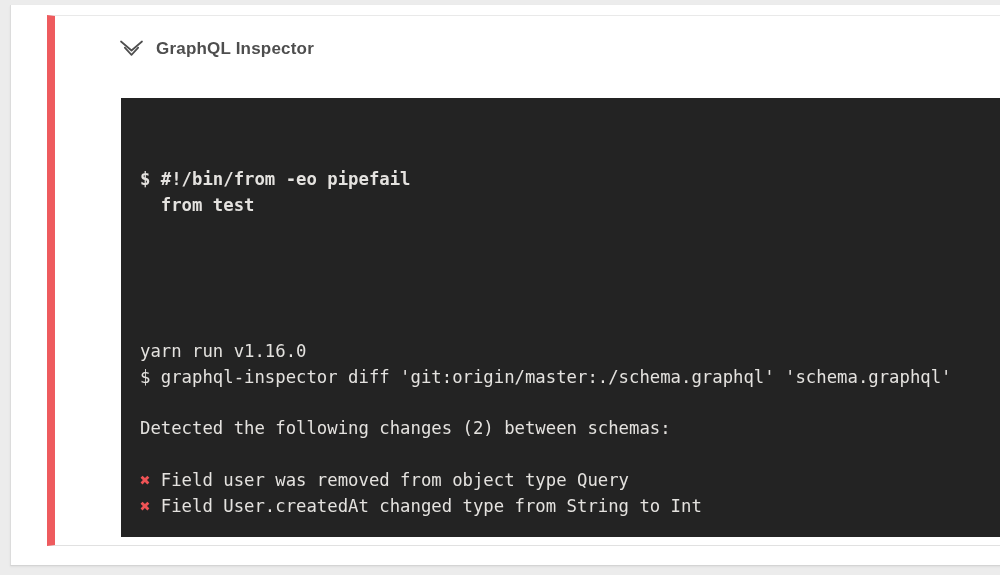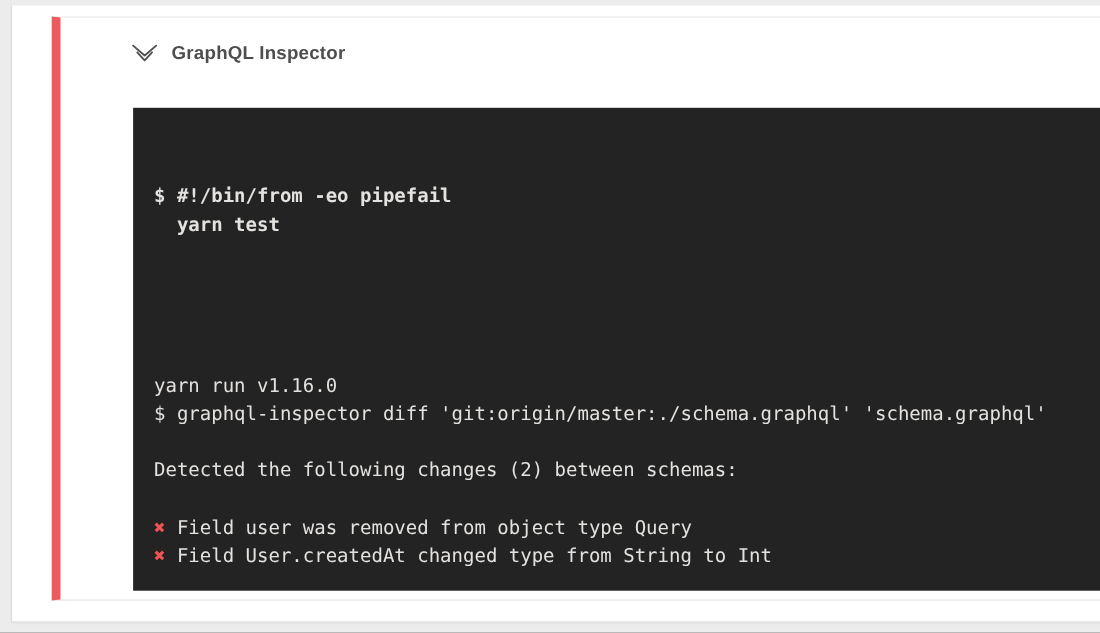--- a/index.html
+++ b/index.html
@@ -98,19 +98,19 @@
 
     <div class="card-header">
       <svg class="chevrons-icon" viewBox="0 0 25 20">
         <polyline points="2,2.5 12.5,11.5 23,2.5"></polyline>
         <polyline points="5.8,8.6 12.5,15.8 19.2,8.6"></polyline>
       </svg>
       <span class="step-title">GraphQL Inspector</span>
     </div>
 
     <div class="terminal">
-      <div class="cmd-block" id="cmd-block"><div class="term-line"><span class="seg-plain">$ #!/bin/from -eo pipefail</span></div><div class="term-line"><span class="seg-plain">  yarn test</span></div></div>
+      <div class="cmd-block" id="cmd-block"><div class="term-line"><span class="seg-plain">$ #!/bin/from -eo pipefail</span></div><div class="term-line"><span class="seg-plain">  from test</span></div></div>
       <div class="block-spacer"></div>
       <div class="out-block" id="out-block"><div class="term-line"><span class="seg-plain">yarn run v1.16.0</span></div><div class="term-line"><span class="seg-plain">$ graphql-inspector diff 'git:origin/master:./schema.graphql' 'schema.graphql'</span></div><div class="term-line">&nbsp;</div><div class="term-line"><span class="seg-plain">Detected the following changes (2) between schemas:</span></div><div class="term-line">&nbsp;</div><div class="term-line"><span class="seg-cross">✖</span><span class="seg-plain"> Field user was removed from object type Query</span></div><div class="term-line"><span class="seg-cross">✖</span><span class="seg-plain"> Field User.createdAt changed type from String to Int</span></div><div class="term-line">&nbsp;</div></div>
     </div>
 
   </div>
 </div>
 
 </body></html>

